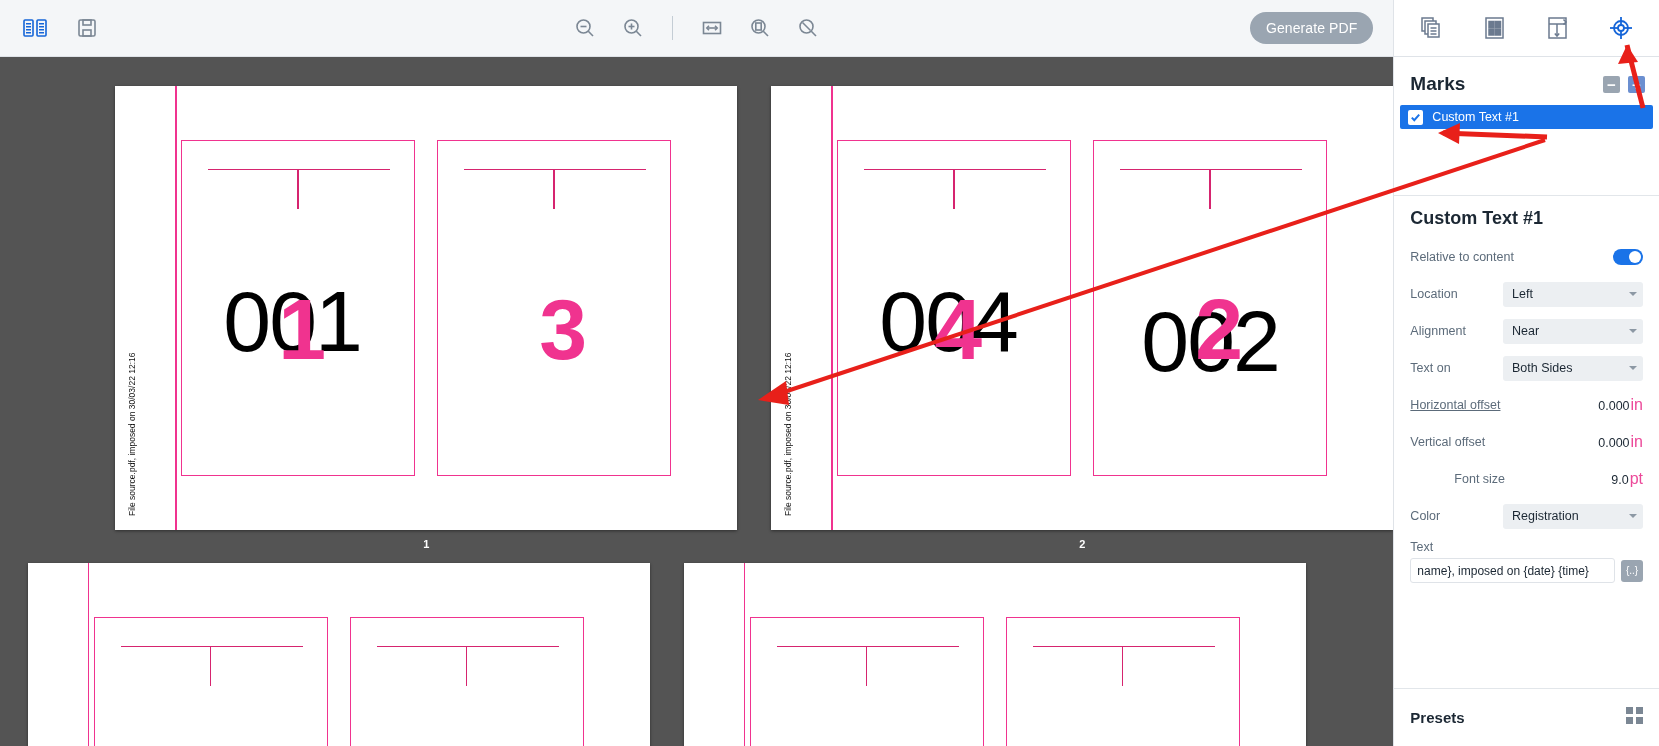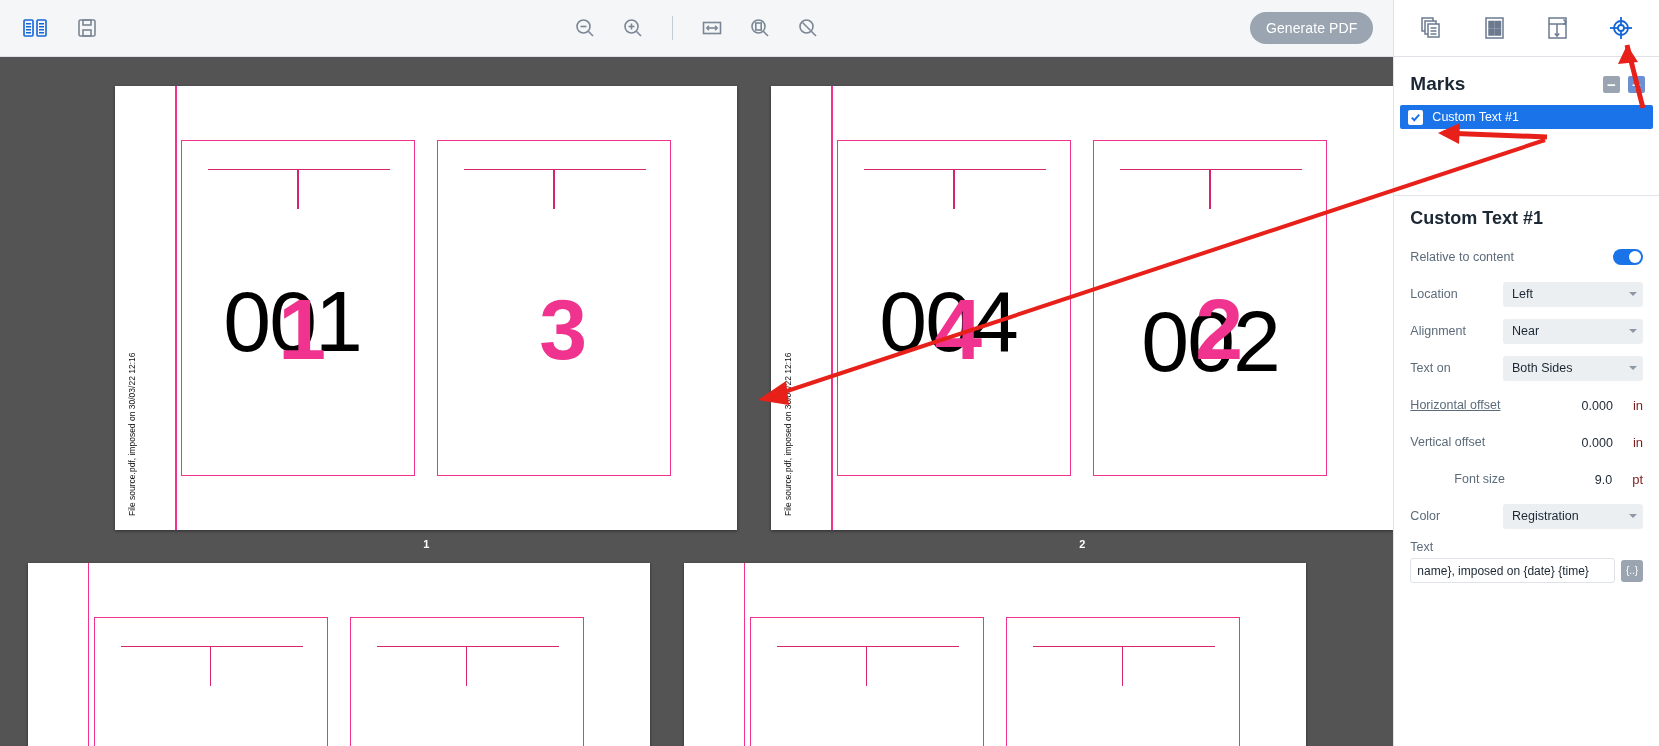--- a/index.html
+++ b/index.html
@@ -136,21 +136,21 @@
     padding: 0 6px 0 9px; font-size: 12.5px; color: #1b2733; cursor: pointer;
   }
   .caret {
     margin-left: auto; width: 0; height: 0;
     border-left: 4px solid transparent; border-right: 4px solid transparent;
     border-top: 4px solid #8c98a4;
   }
   .value {
     margin-left: auto; font-size: 12.5px; color: #1b2733; cursor: pointer;
   }
-  .unit { color: #7f1d1d; font-size: 13px; margin-left: 20px; }
+  .unit { color: #ec4899; font-size: 16px; margin-left: 1px; }
   .text-label { font-size: 12.5px; color: #5c6b7a; margin: 8px 0 4px 0; }
   .text-row { display: flex; align-items: center; gap: 6px; }
   .text-input {
     flex: 1; height: 25px; background: #ffffff; border: 1px solid #dfe3e8;
     border-radius: 3px; font-size: 12px; color: #1b2733;
     padding: 0 6px; font-family: "Liberation Sans", sans-serif; outline: none;
   }
   .var-btn {
     width: 22px; height: 22px; background: #9aa5b1; border-radius: 3px;
     color: #fff; font-size: 10px; display: flex; align-items: center;
@@ -462,20 +462,33 @@
         </div>
       </div>
 
       <div class="text-label">Text</div>
       <div class="text-row">
         <input class="text-input" type="text" value="name}, imposed on {date} {time}" style="">
         <div class="var-btn">{..}</div>
       </div>
     </div>
 
+    <div id="presets">
+      <div id="presets-title">Presets</div>
+      <div id="presets-icon">
+        <svg width="17" height="17" viewBox="0 0 17 17">
+          <g fill="#7b8794">
+            <rect x="0" y="0" width="7" height="7"></rect>
+              <rect x="10" y="0" width="7" height="7"></rect>
+            <rect x="0" y="10" width="7" height="7"></rect>
+              <rect x="10" y="10" width="7" height="7"></rect>
+          </g>
+        </svg>
+      </div>
+    </div>
   </div>
 
   <svg id="annotations" viewBox="0 0 1659 746">
     <g>
       <line x1="1643" y1="108" x2="1627" y2="45" stroke="#e8201a" stroke-width="5"></line>
       <polygon points="1627,45 1618,64 1638,62" fill="#e8201a"></polygon>
     </g>
     <g>
       <line x1="1547" y1="137" x2="1443" y2="133" stroke="#e8201a" stroke-width="5"></line>
       <polygon points="1438,133 1460,123 1459,144" fill="#e8201a"></polygon>

